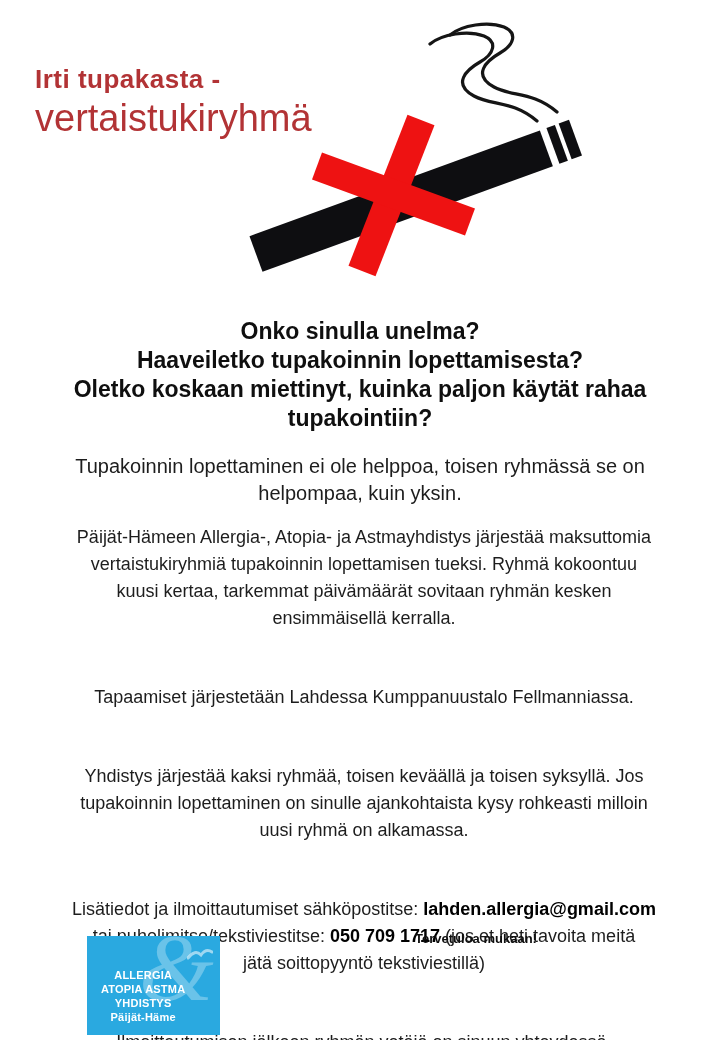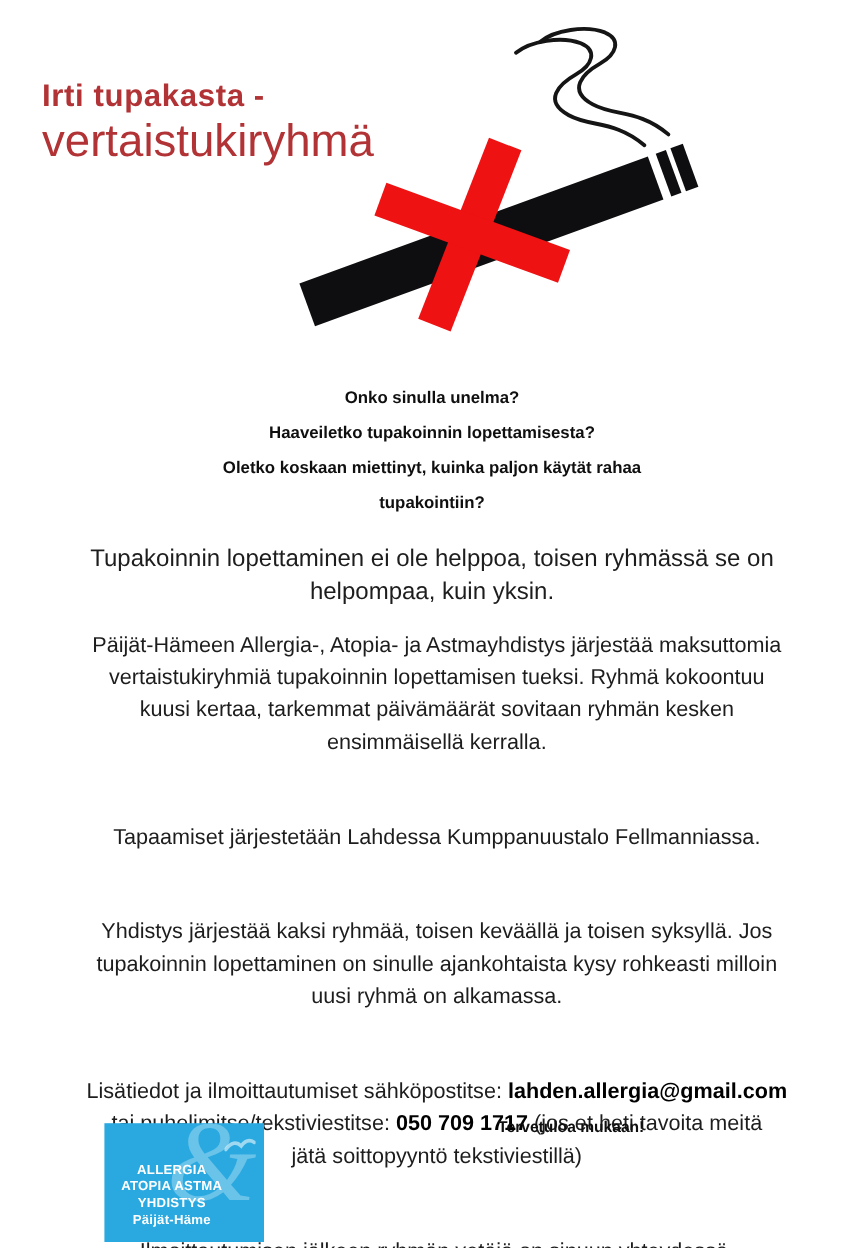--- a/index.html
+++ b/index.html
@@ -14,21 +14,21 @@
   
   .title{position:absolute;left:35px;top:60px;line-height:39px;color:var(--title-red,#b23335);}
   .title-line1{font-size:26px;font-weight:bold;letter-spacing:0.5px;}
   .title-line2{font-size:38px;font-weight:normal;}
 
   
   .graphic{position:absolute;left:0;top:0;width:720px;height:300px;}
 
   
   .center-block{position:absolute;top:299px;left:40px;width:640px;text-align:center;white-space:pre-line;}
-  .questions{font-size:14px;font-weight:bold;line-height:29px;color:#0f0f0f;}
+  .questions{font-size:23px;font-weight:bold;line-height:29px;color:#0f0f0f;}
   .subtext{font-size:20px;line-height:27px;color:#1d1d1d;margin-top:2px;}
 
   
   .body-copy{position:absolute;top:497px;left:40px;width:648px;
     font-size:18px;line-height:27px;color:#1d1d1d;white-space:pre-line;}
   .body-copy p{margin:0 0 25px 0;text-align:center;}
   .b{font-weight:bold;color:#000;}
 
   
   .welcome{position:absolute;top:931px;left:476px;transform:translateX(-50%);

